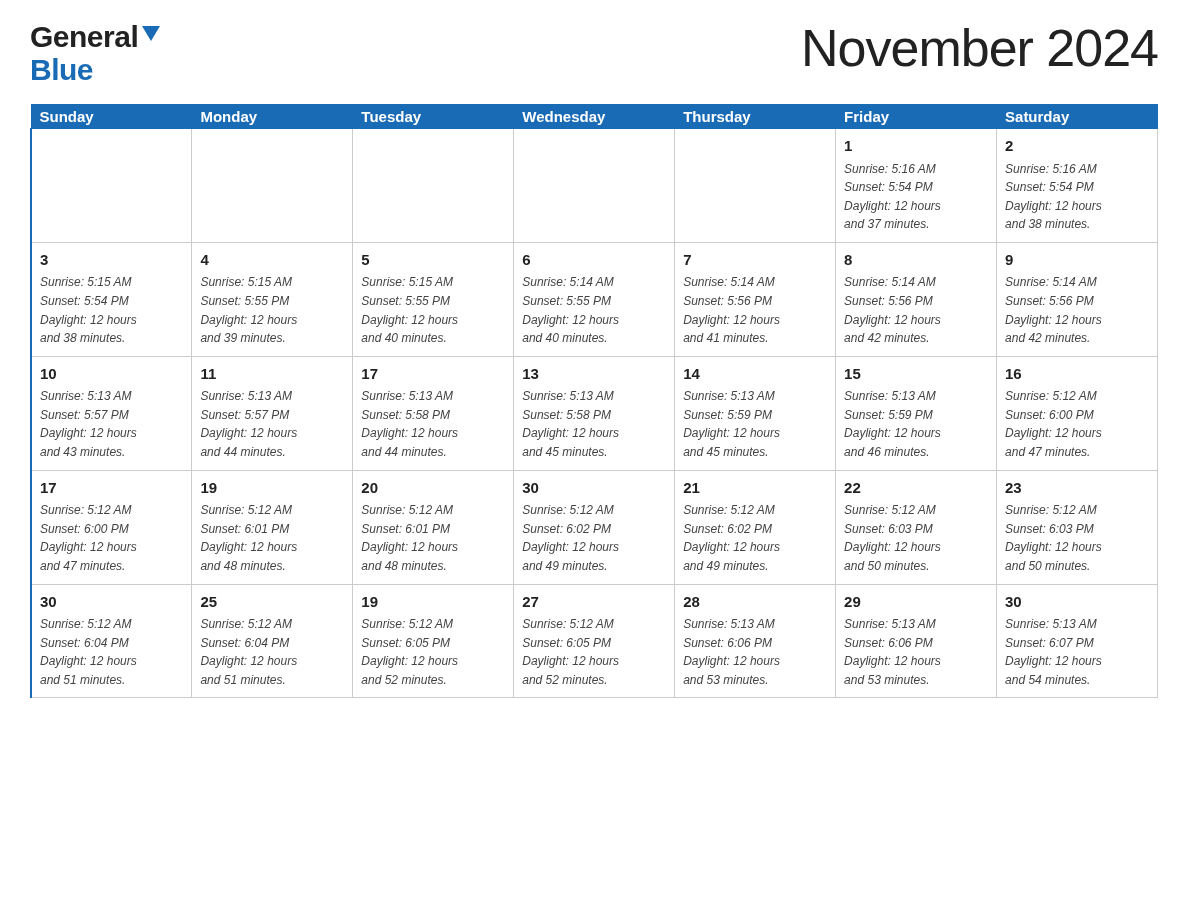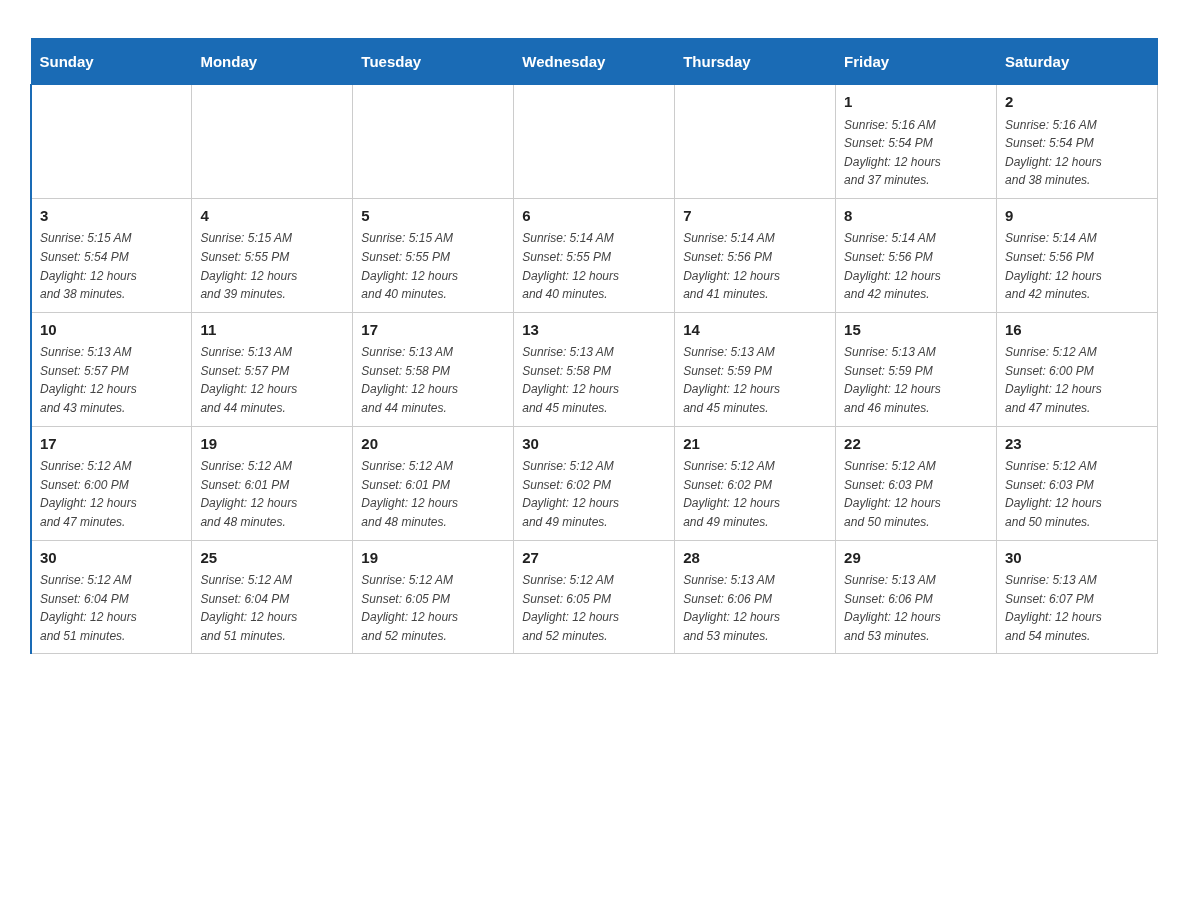--- a/index.html
+++ b/index.html
@@ -52,21 +52,21 @@
     .calendar-table {
       width: 100%;
       border-collapse: collapse;
       table-layout: fixed;
     }
     .calendar-table thead tr th {
       background-color: #1a6bb5;
       color: #fff;
       font-size: 15px;
       font-weight: 600;
-      padding: 14px 8px;
+      padding: 3px 8px;
       text-align: left;
       border: 1px solid #1a6bb5;
     }
     .calendar-table tbody tr td {
       vertical-align: top;
       border: 1px solid #ccc;
       padding: 6px 8px 8px 8px;
       min-height: 90px;
       font-size: 12.5px;
       color: #333;
@@ -101,21 +101,33 @@
     .logo-text-area {
       display: flex;
       flex-direction: column;
       line-height: 1.1;
     }
   </style>
 </head>
 <body>
 
 <div class="header-area">
+  <div class="logo">
+    <div class="logo-row">
+      <div class="logo-text-area">
+        <span style="display:flex;align-items:center;">
+          <span style="font-size:30px;font-weight:bold;color:#222;letter-spacing:-0.5px;">General</span>
+          <span class="logo-triangle"></span>
+        </span>
+        <span style="font-size:30px;font-weight:bold;color:#1a6bb5;letter-spacing:-0.5px;">Blue</span>
+      </div>
+    </div>
+  </div>
   <div class="title-area">
+    <div class="month-title">November 2024</div>
   </div>
 </div>
 
 <table class="calendar-table">
   <thead>
     <tr>
     <th>Sunday</th>
         <th>Monday</th>
         <th>Tuesday</th>
         <th>Wednesday</th>

